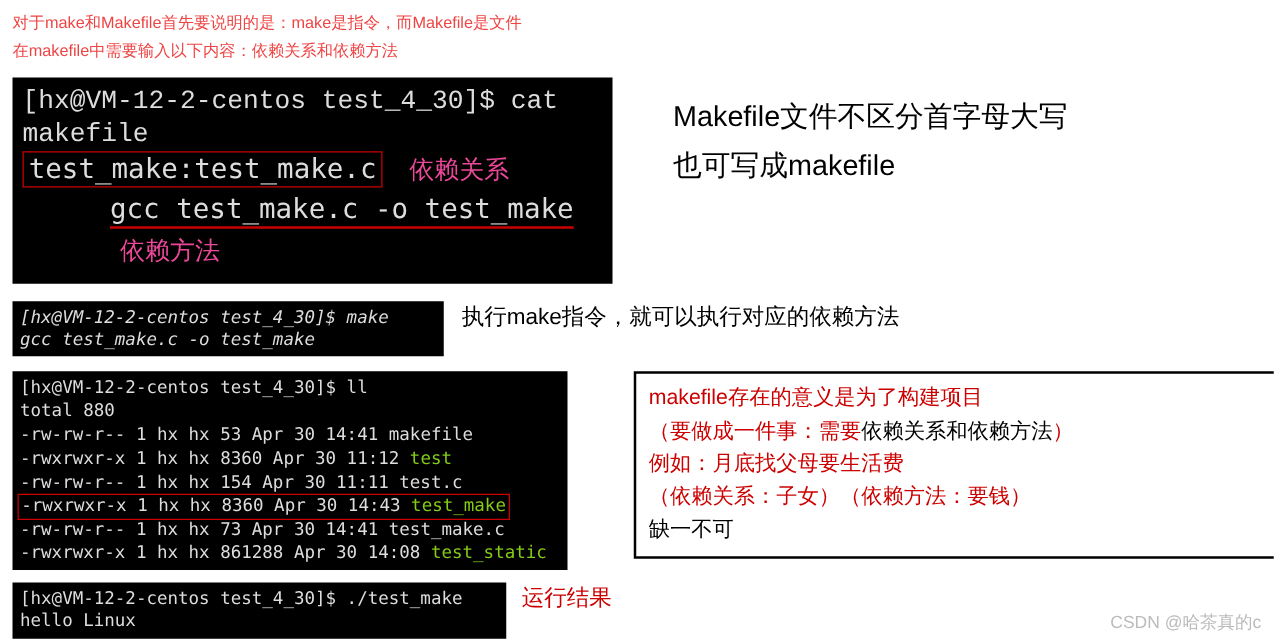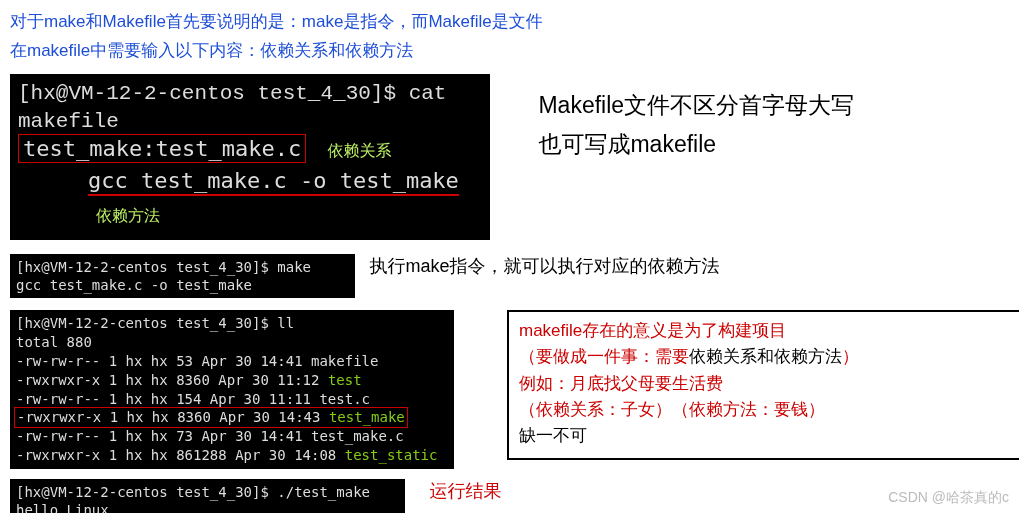--- a/index.html
+++ b/index.html
@@ -6,60 +6,61 @@
     body {
       width: 1019px;
       height: 513px;
       background: #ffffff;
       font-family: "Microsoft YaHei", "SimSun", sans-serif;
       font-size: 16px;
       position: relative;
       padding: 8px 10px;
     }
     .intro-line {
-      color: #1d4ed8;
-      font-size: 17px;
+      color: #ef4444;
+      font-size: 13px;
       line-height: 1.6;
       margin-bottom: 2px;
     }
     .terminal {
       background: #000000;
       color: #dddddd;
       font-family: "Consolas", "DejaVu Sans Mono", monospace;
       display: inline-block;
       vertical-align: top;
     }
     .term1 {
       width: 480px;
       padding: 6px 8px 10px 8px;
       margin-top: 8px;
       position: relative;
     }
     .term1 .prompt-line { font-size: 21px; line-height: 1.3; font-family: Liberation Mono, monospace; }
     .term1 .dep-line { font-size: 22px; line-height: 1.3; position: relative; display: inline-block; }
     .term1 .dep-line .boxed { border: 1.5px solid #cc0000; padding: 1px 4px; }
-    .term1 .red-anno { color: #bef264; font-family: "Microsoft YaHei"; font-size: 16px; display: inline-block; margin-left: 8px; }
+    .term1 .red-anno { color: #ec4899; font-family: "Microsoft YaHei"; font-size: 20px; display: inline-block; margin-left: 8px; }
     .term1 .method-line { font-size: 22px; line-height: 1.5; padding-left: 70px; }
     .term1 .method-line .underlined { border-bottom: 2px solid #cc0000; padding-bottom: 1px; }
 
     .right-note1 {
       display: inline-block;
       vertical-align: top;
       margin-left: 44px;
       margin-top: 20px;
       font-size: 23px;
       line-height: 1.7;
     }
 
     .row2 { margin-top: 14px; }
     .term2 {
       width: 345px;
       padding: 4px 6px;
       font-size: 14px;
       line-height: 1.3;
+      font-style: italic;
     }
     .right-note2 {
       display: inline-block;
       vertical-align: middle;
       margin-left: 10px;
       font-size: 18px;
     }
 
     .row3 { margin-top: 12px; position: relative; }
     .term3 {
@@ -87,21 +88,21 @@
     .row4 { margin-top: 10px; }
     .term4 {
       width: 395px;
       padding: 4px 6px;
       font-size: 14px;
       line-height: 1.3;
     }
     .right-note4 {
       display: inline-block;
       vertical-align: middle;
-      margin-left: 20px;
+      margin-left: 8px;
       color: #cc0000;
       font-size: 18px;
     }
     .watermark {
       position: absolute;
       right: 10px;
       bottom: 6px;
       color: #bbbbbb;
       font-size: 14px;
       font-family: "Microsoft YaHei", sans-serif;

